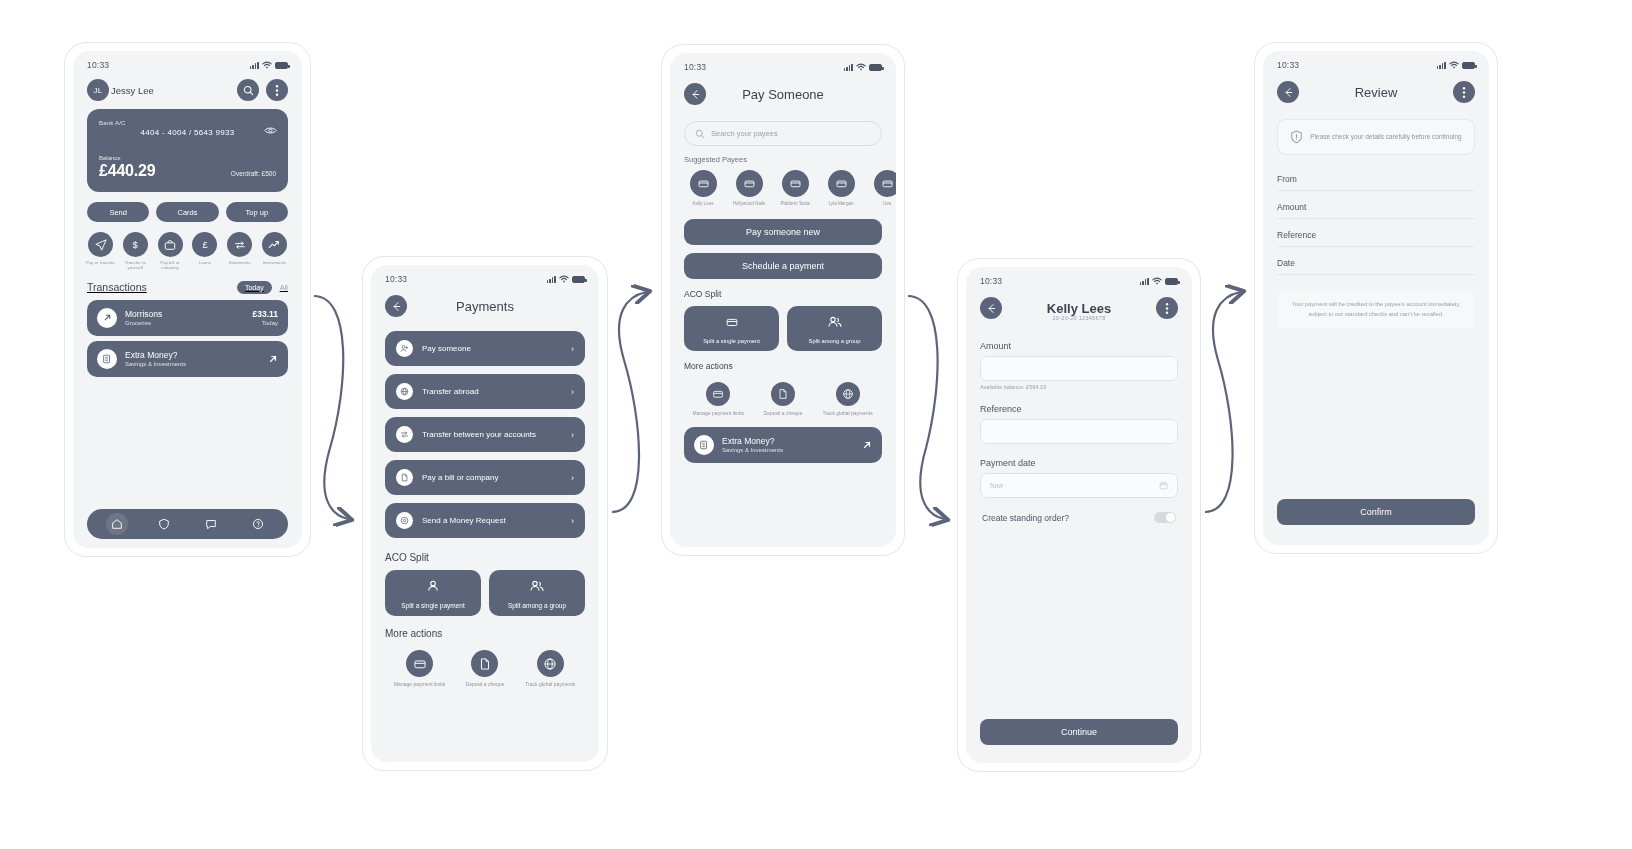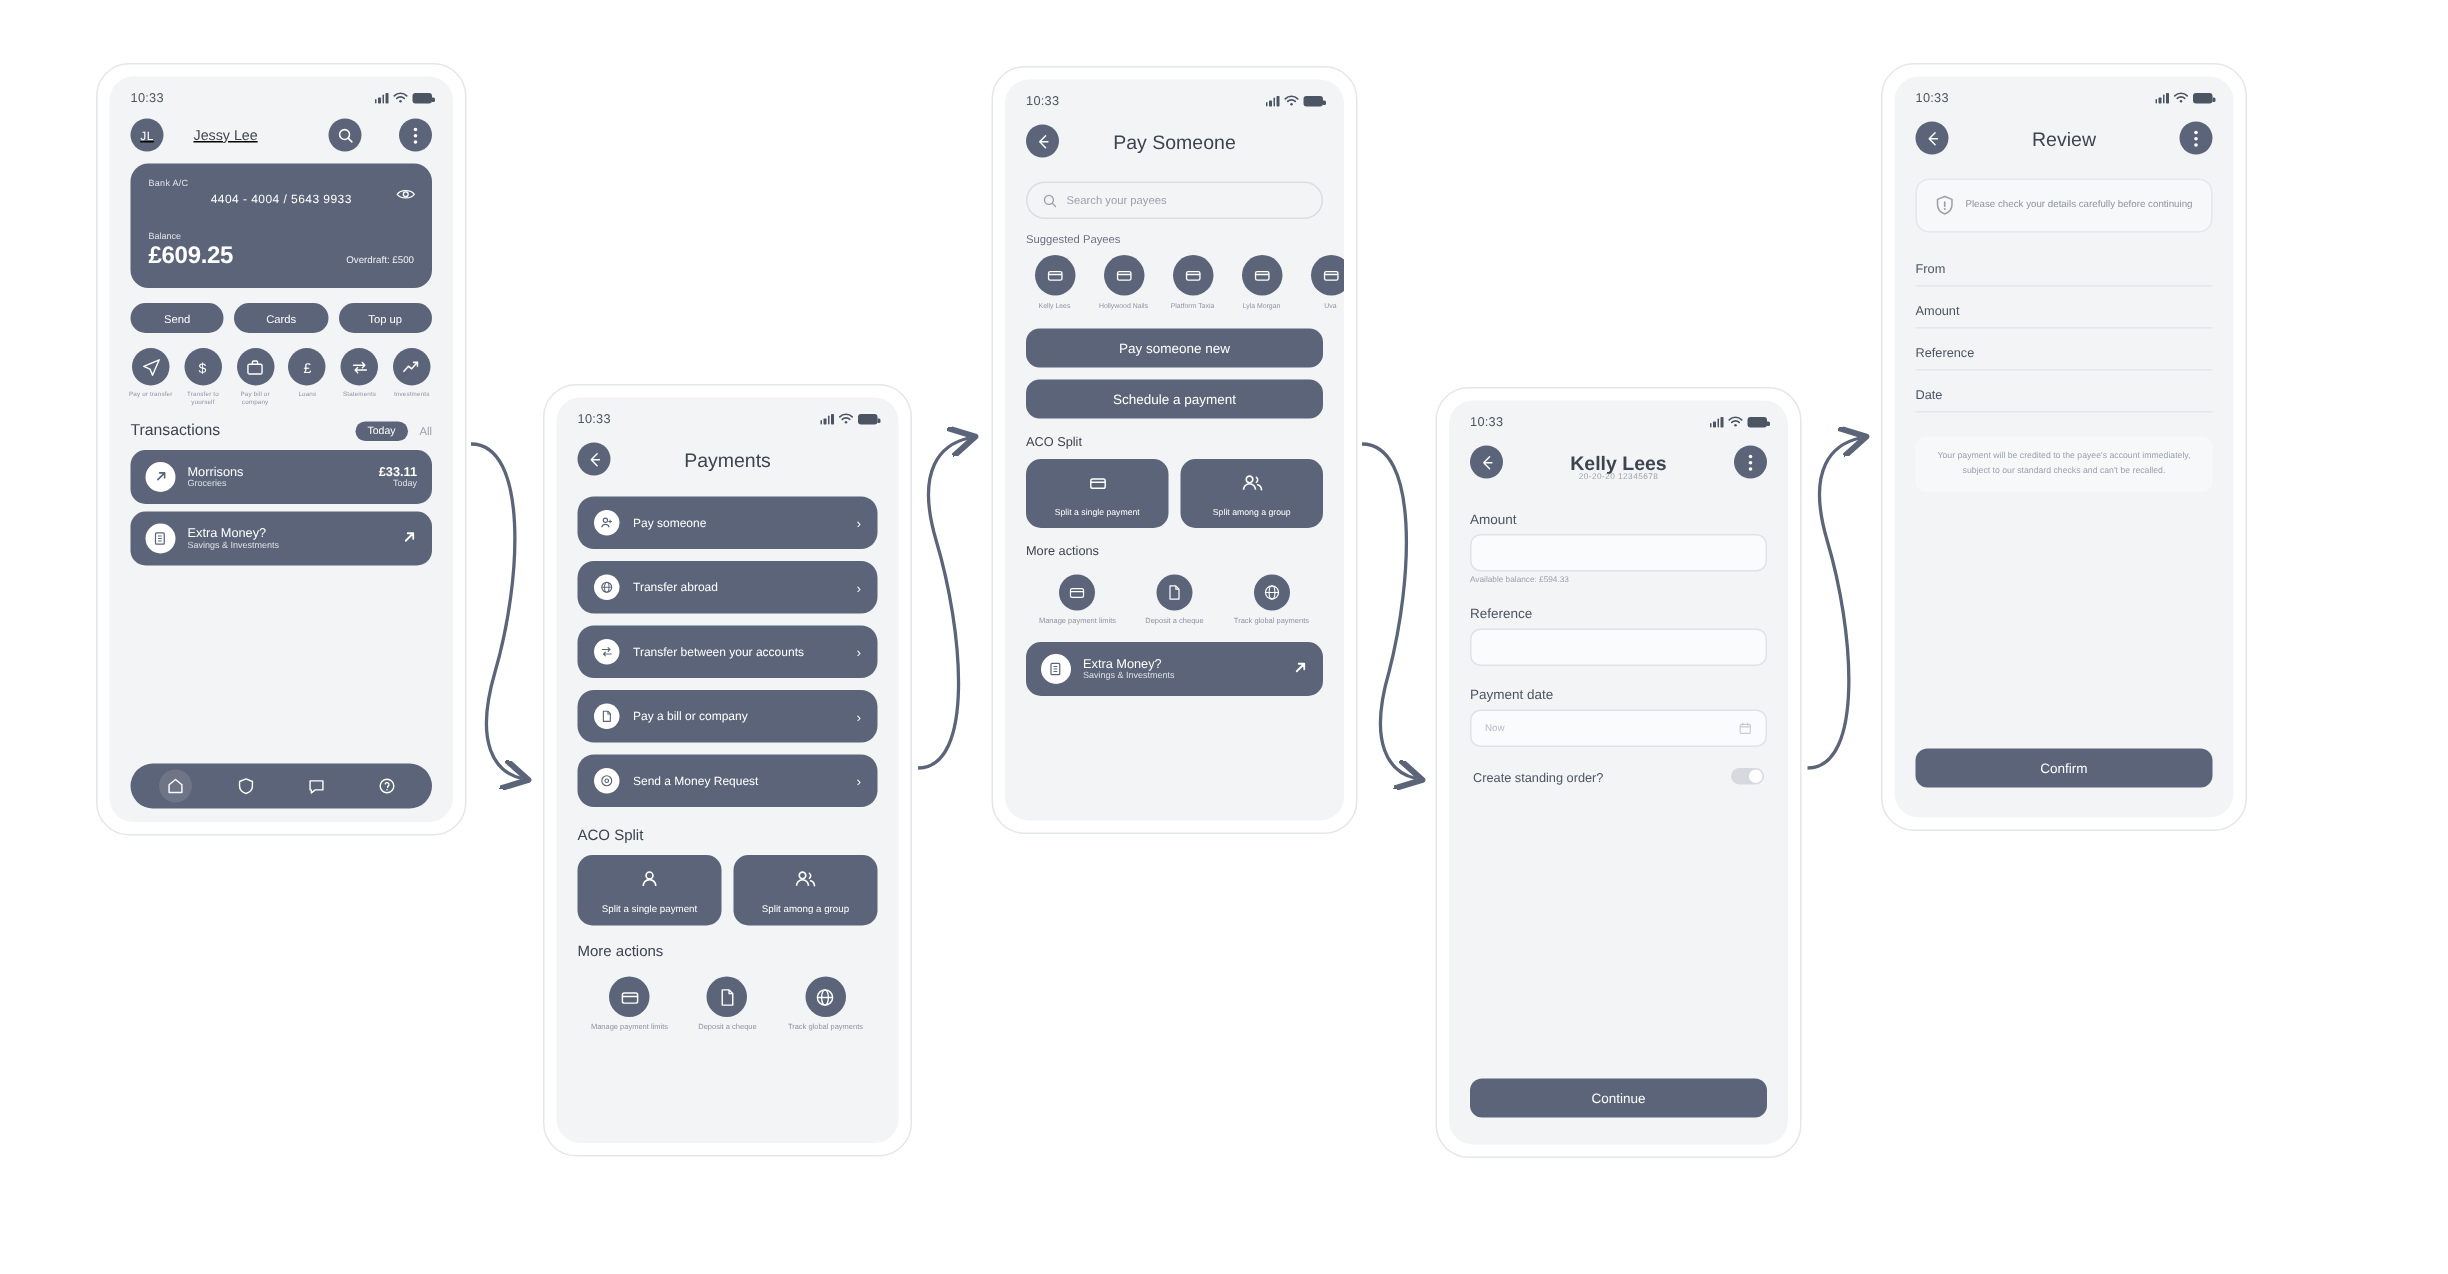--- a/index.html
+++ b/index.html
@@ -58,21 +58,21 @@
   .hdr-title {
     position: absolute; left: 0; right: 0; text-align: center;
     font-size: 13px; color: #3d4451; font-weight: 400; pointer-events: none;
   }
   .hdr-sub {
     position:absolute; left:0; right:0; top:26px; text-align:center;
     font-size:5.5px; color:#9aa1ad; letter-spacing:.3px;
   }
 
   
-  .s1-top { display: flex; align-items: center; gap: 20px; padding: 6px 14px 8px 14px; text-decoration: underline; }
+  .s1-top { display: flex; align-items: center; gap: 2px; padding: 6px 14px 8px 14px; }
   .avatar {
     width: 22px; height: 22px; border-radius: 50%; background: #5b6478; color: #fff;
     font-size: 8px; display: flex; align-items: center; justify-content: center;
     letter-spacing: .3px;
   }
   .uname { font-size: 9.5px; color: #3d4451; flex: 1; }
   .card {
     margin: 0 14px; background: #5b6478; border-radius: 12px; padding: 11px 12px 12px 12px;
     color: #fff; position: relative;
   }
@@ -90,21 +90,21 @@
     text-align: center; padding: 5.5px 0; font-size: 7.5px;
   }
   .quick { display: flex; justify-content: space-between; padding: 10px 11px 0 11px; }
   .quick-item { width: 33px; text-align: center; }
   .qi-circ {
     width: 25px; height: 25px; border-radius: 50%; background: #5b6478; margin: 0 auto;
     display: flex; align-items: center; justify-content: center; color: #fff;
   }
   .qi-lbl { font-size: 4.2px; color: #8d94a1; margin-top: 3px; line-height: 1.3; letter-spacing: .1px; }
 
-  .sec-row { display: flex; align-items: center; padding: 10px 14px 6px 14px; }
+  .sec-row { display: flex; align-items: center; padding: 10px 14px 6px 14px; text-decoration: underline; }
   .sec-title { font-size: 10.5px; color: #3d4451; flex: 1; }
   .seg { display: flex; align-items: center; gap: 8px; }
   .seg-on {
     background: #5b6478; color: #fff; font-size: 7px; padding: 3px 8px; border-radius: 9px;
   }
   .seg-off { color: #9aa1ad; font-size: 7.5px; }
 
   .txn {
     margin: 0 14px 5px 14px; background: #5b6478; border-radius: 10px;
     display: flex; align-items: center; gap: 8px; padding: 8px 10px; color: #fff;
@@ -279,21 +279,21 @@
         <div class="card-lbl">Bank A/C</div>
         <div class="card-num">4404 - 4004 / 5643 9933</div>
         <div class="card-eye">
           <svg width="13" height="9" viewBox="0 0 16 11">
             <path d="M1 5.5 C3.5 1.5 12.5 1.5 15 5.5 C12.5 9.5 3.5 9.5 1 5.5Z" stroke="#fff" stroke-width="1.1" fill="none"></path>
             <circle cx="8" cy="5.5" r="2" stroke="#fff" stroke-width="1.1" fill="none"></circle>
           </svg>
         </div>
         <div class="bal-lbl">Balance</div>
         <div class="bal-row">
-          <div class="bal-amt">£609.25</div>
+          <div class="bal-amt">£440.29</div>
           <div class="bal-od">Overdraft: £500</div>
         </div>
       </div>
 
       <div class="pills">
         <div class="pill">Send</div>
         <div class="pill">Cards</div>
         <div class="pill">Top up</div>
       </div>
 

